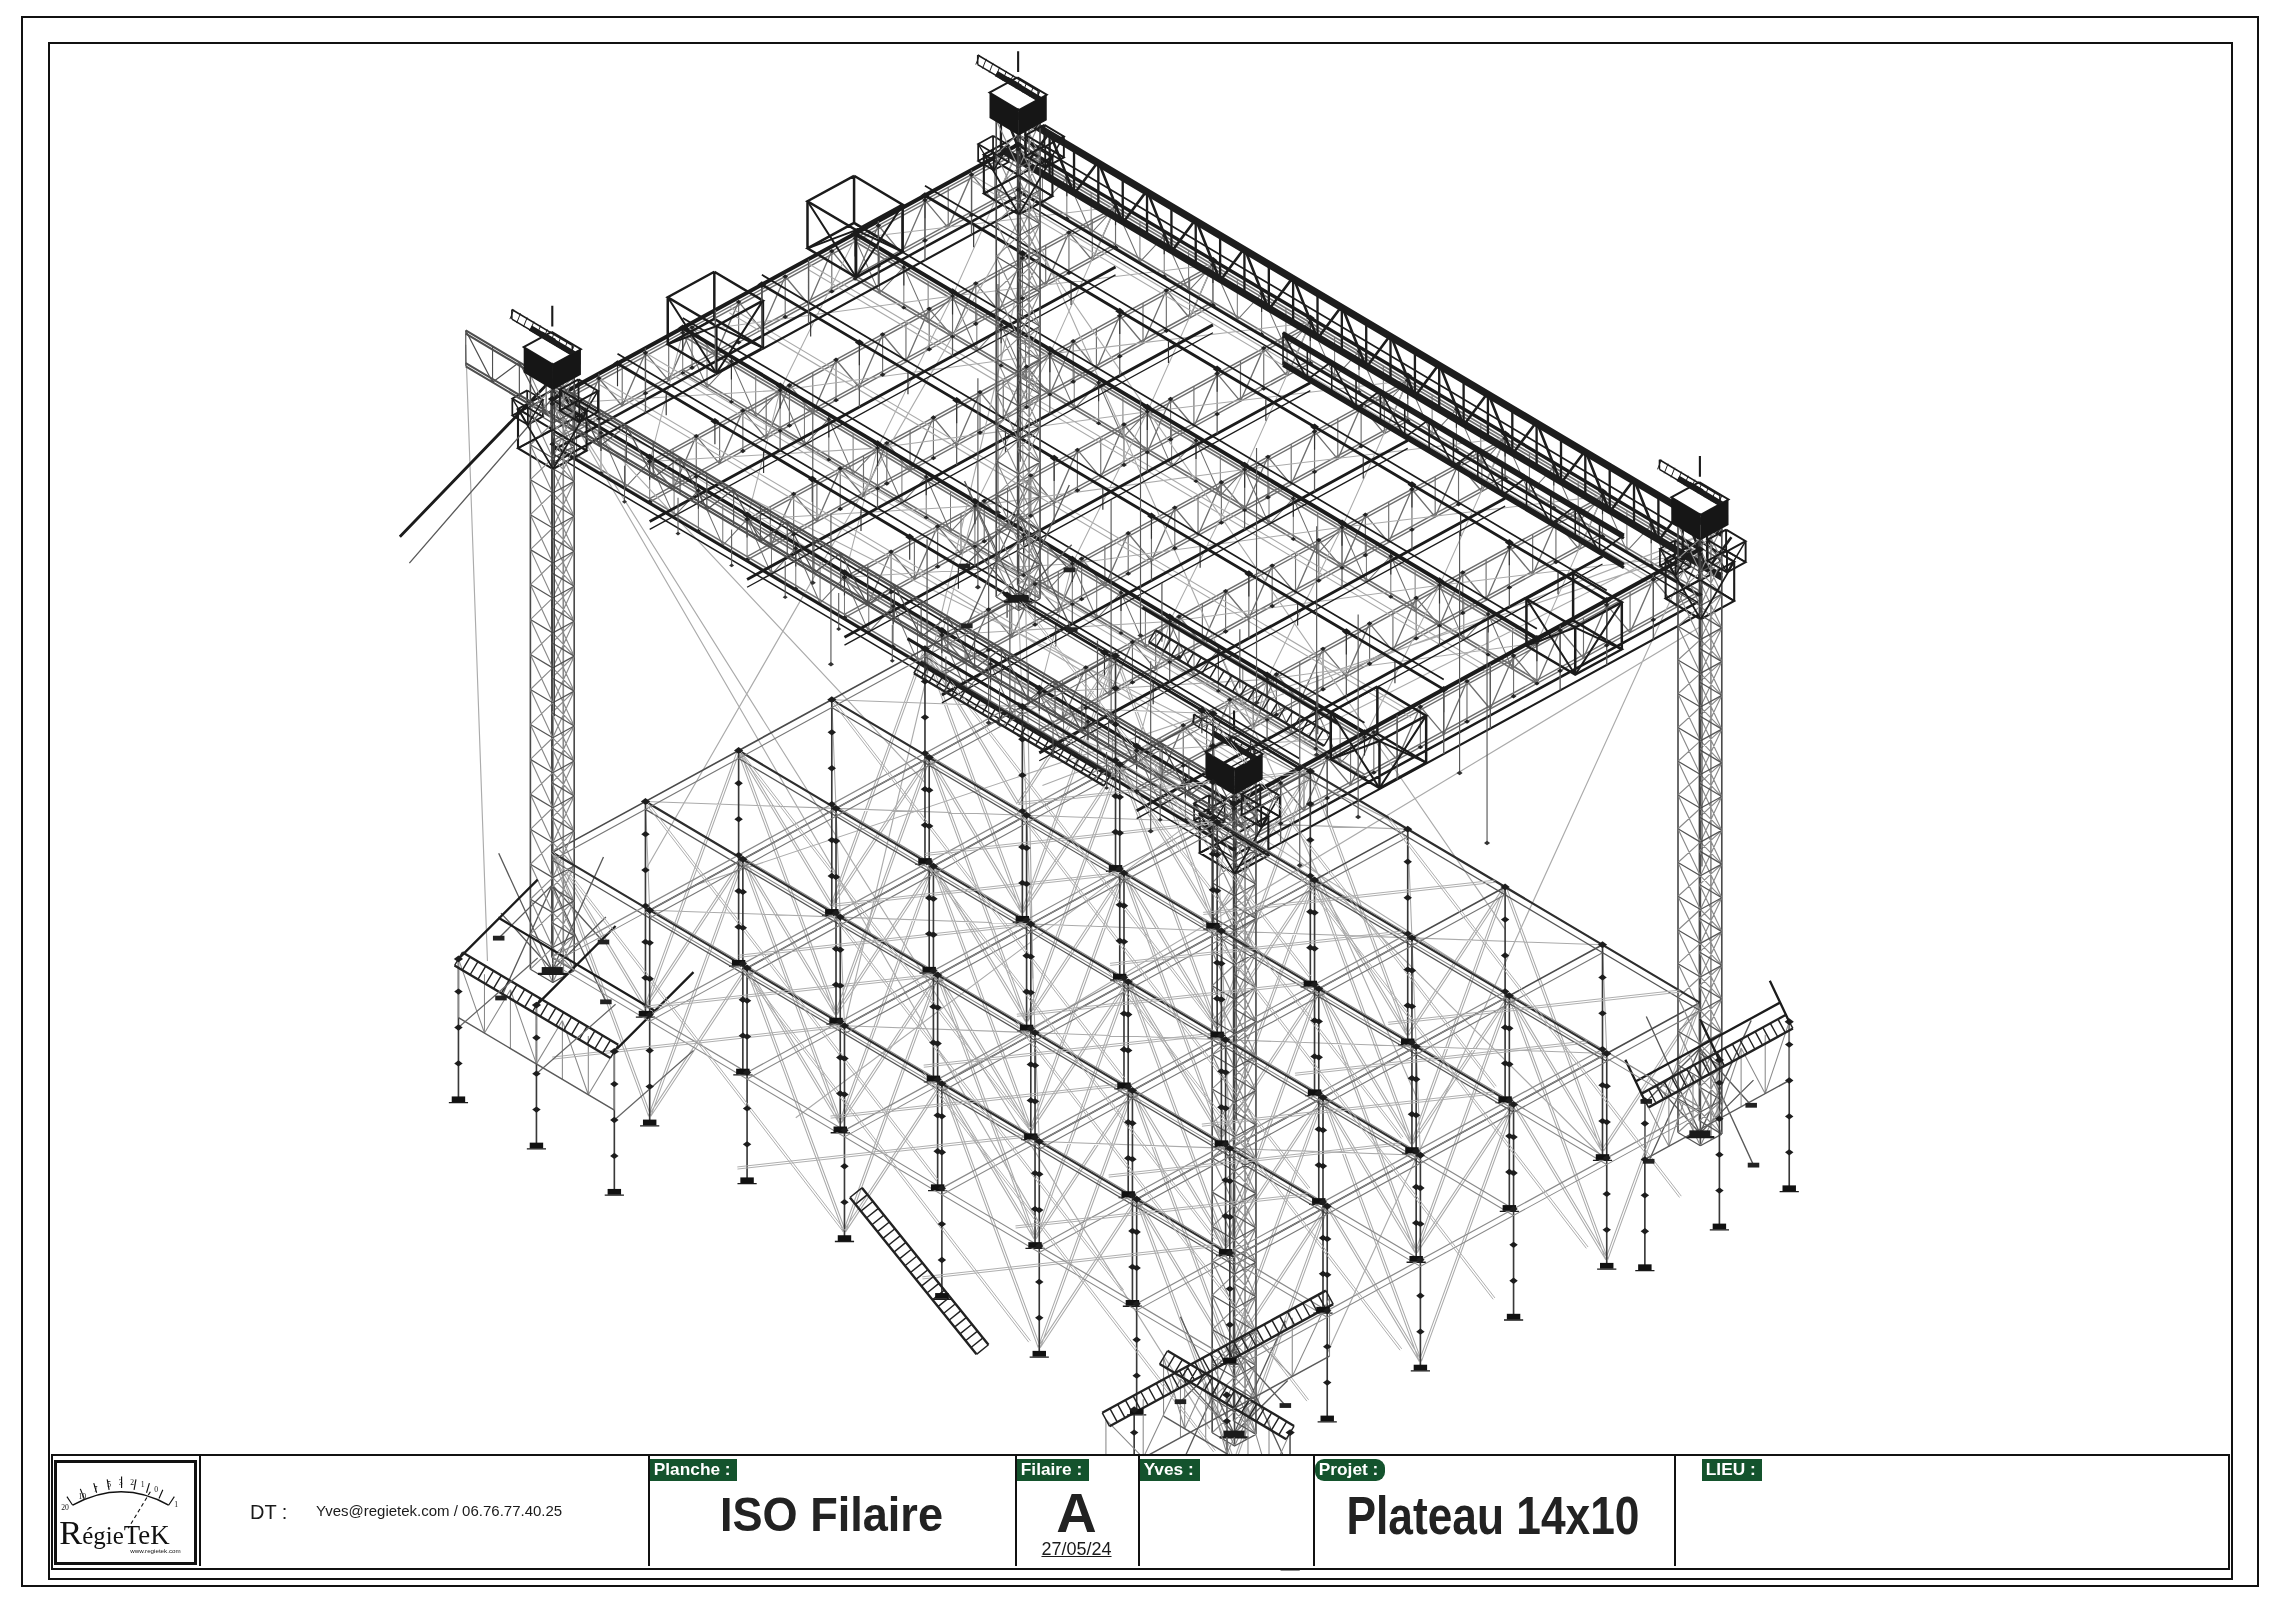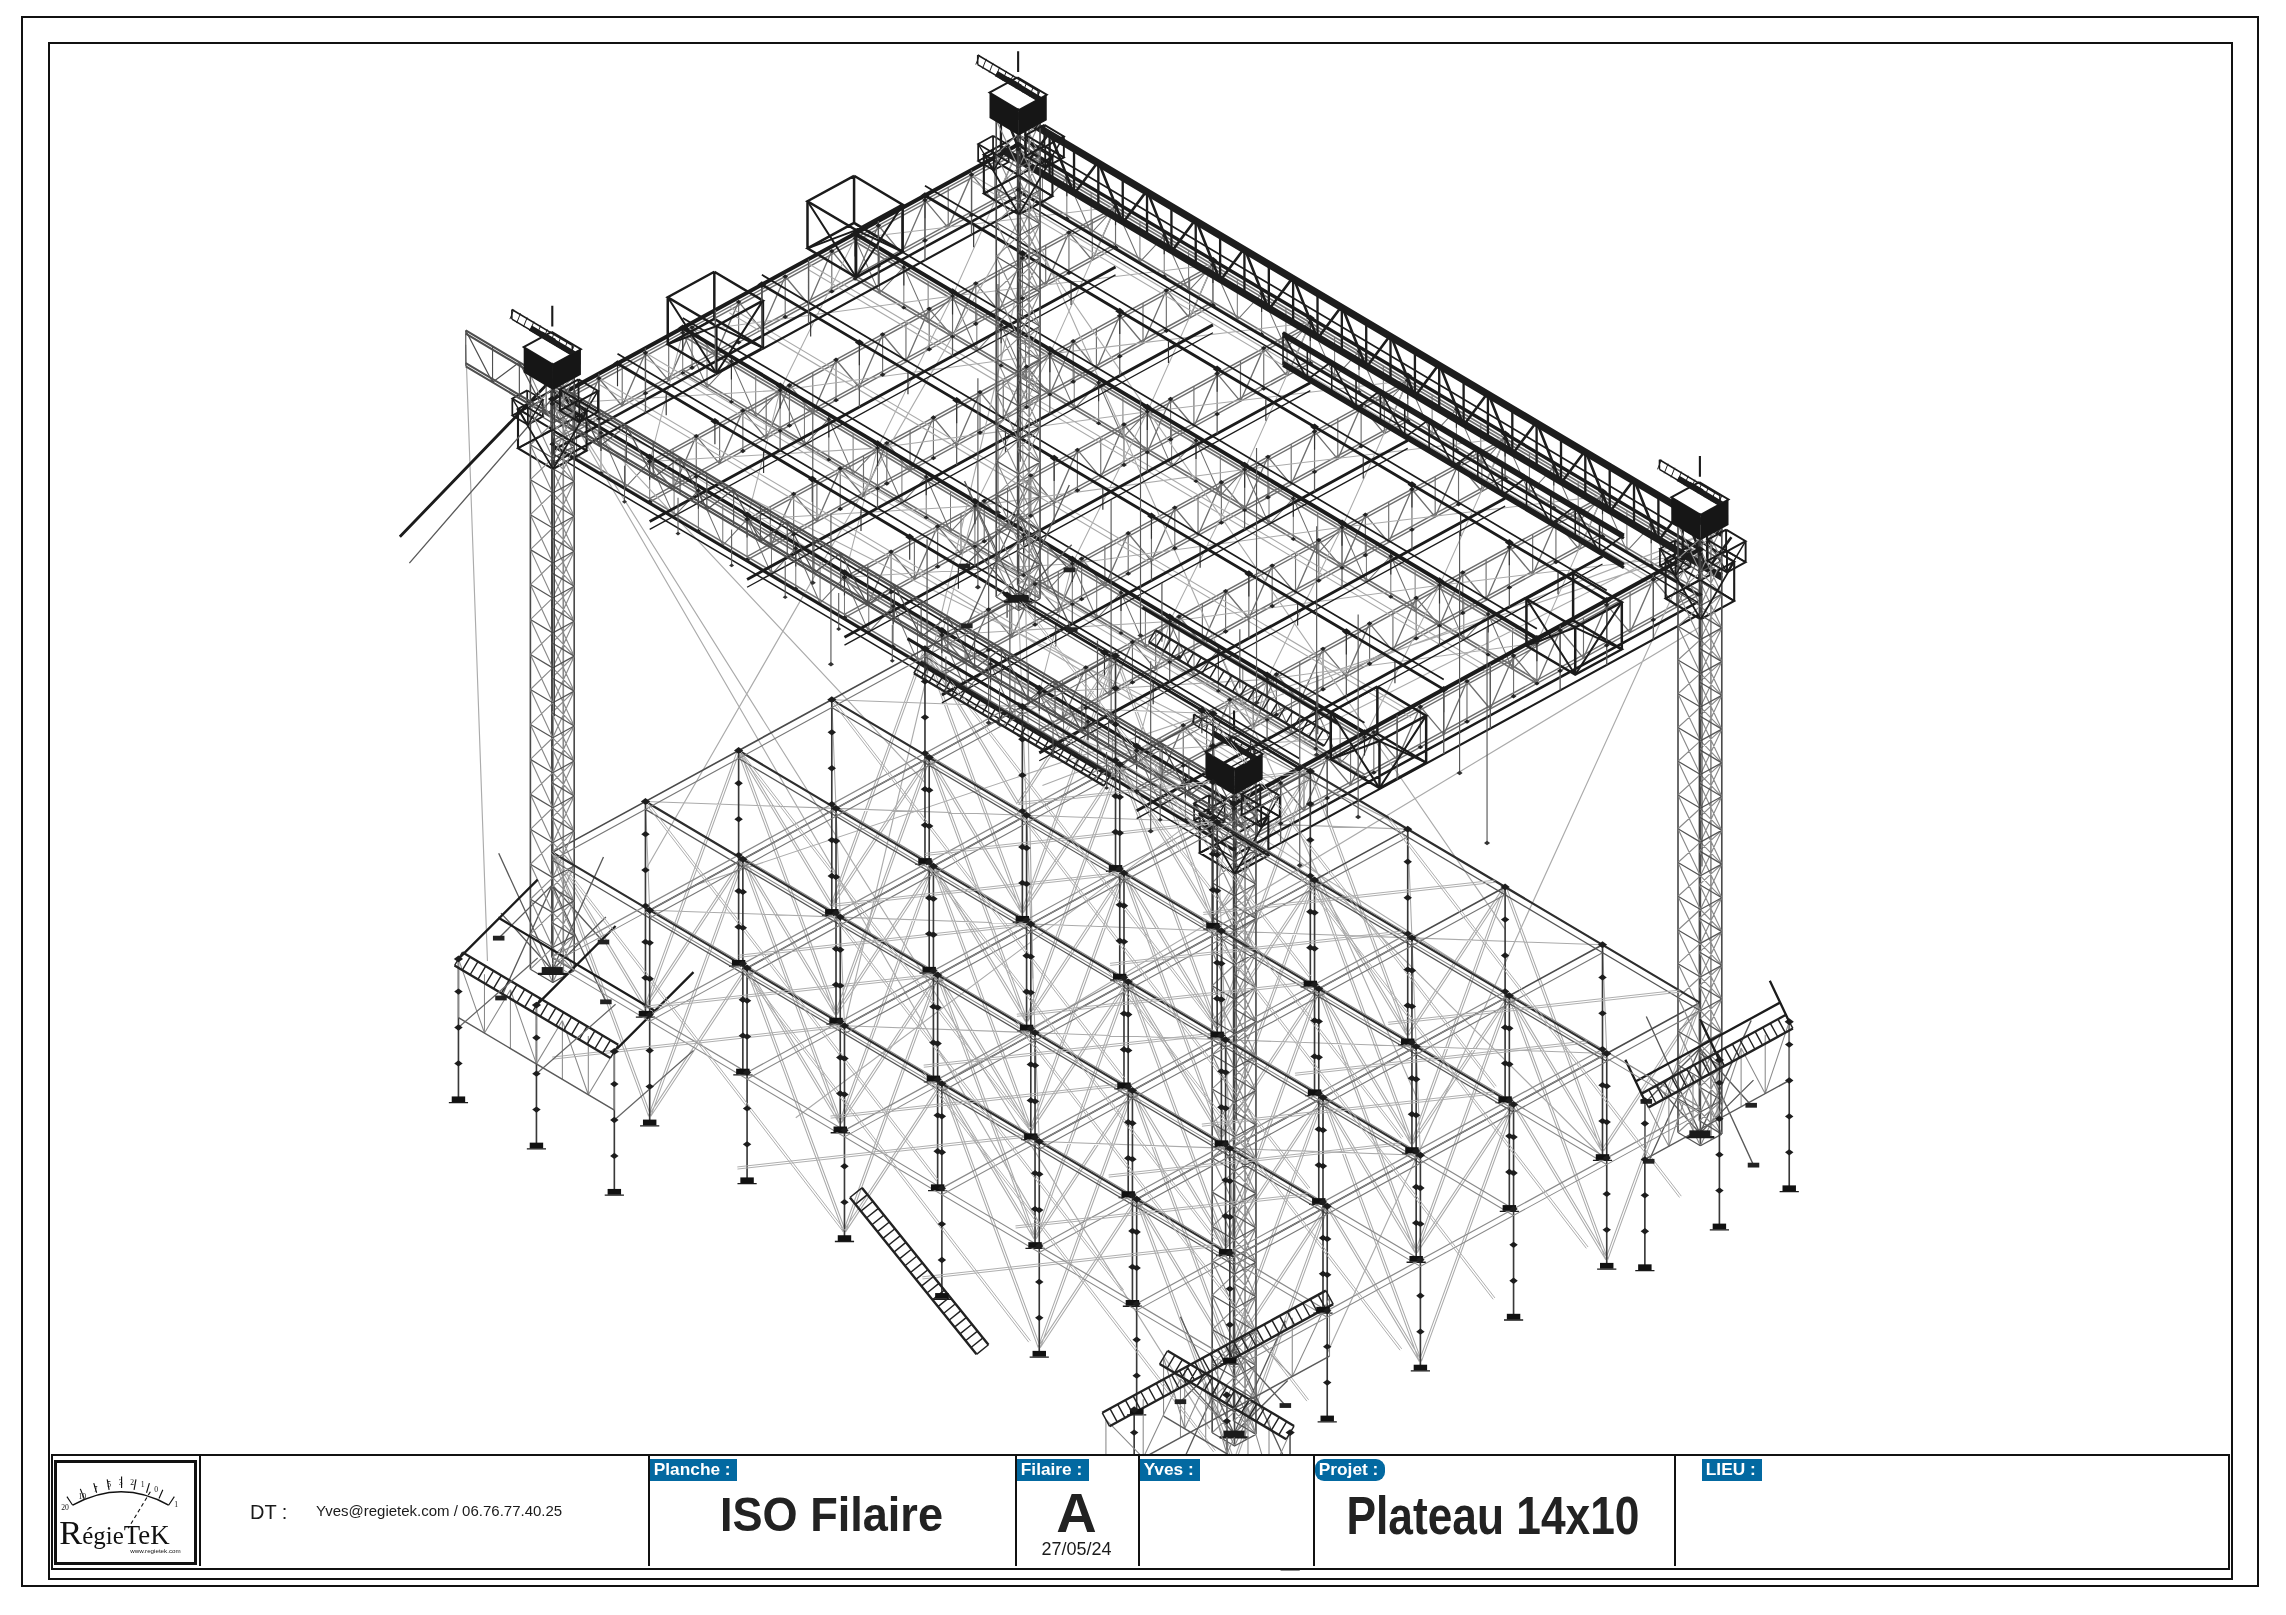--- a/index.html
+++ b/index.html
@@ -1,16 +1,16 @@
 <!DOCTYPE html>
 <html><head><meta charset="utf-8"><style>
 html,body{margin:0;padding:0;background:#fff;width:2286px;height:1616px;
 font-family:"Liberation Sans",sans-serif;}
 .abs{position:absolute;}
-.lbl{position:absolute;background:#0369a1;color:#fff;font-weight:bold;font-size:17.3px;
+.lbl{position:absolute;background:#14532d;color:#fff;font-weight:bold;font-size:17.3px;
 padding:1px 6.7px 1.9px 3.8px;line-height:19px;}
 .big{position:absolute;font-weight:bold;color:#222;text-align:center;white-space:nowrap;}
 </style></head>
 <body>
 <div class="abs" style="left:21px;top:16.3px;width:2234px;height:1567px;border:2.4px solid #111;"></div>
 <div class="abs" style="left:48px;top:42px;width:2181px;height:1534px;border:2.9px solid #111;"></div>
 <div class="abs" style="left:0;top:0;width:2286px;height:1616px;"><svg width="2286" height="1616" viewBox="0 0 2380 1682" fill="none">
 <path stroke="#6f6f6f" stroke-width="1.5" d="M1060.0 155.1 L575.0 420.1 M1060.0 197.2 L575.0 462.2 M1060.0 158.5 L575.0 423.5 M1060.0 193.8 L575.0 458.8 M1161.4 215.3 L676.4 480.3 M1161.4 257.4 L676.4 522.4 M1161.4 218.7 L676.4 483.7 M1161.4 254.0 L676.4 519.0 M1262.8 275.5 L777.8 540.5 M1262.8 317.6 L777.8 582.6 M1262.8 278.9 L777.8 543.9 M1262.8 314.2 L777.8 579.2 M1364.2 335.7 L879.2 600.7 M1364.2 377.8 L879.2 642.8 M1364.2 339.1 L879.2 604.1 M1364.2 374.4 L879.2 639.4 M1465.6 395.9 L980.6 660.9 M1465.6 438.0 L980.6 703.0 M1465.6 399.3 L980.6 664.3 M1465.6 434.6 L980.6 699.6 M1567.0 456.1 L1082.0 721.1 M1567.0 498.2 L1082.0 763.2 M1567.0 459.5 L1082.0 724.5 M1567.0 494.8 L1082.0 759.8 M1668.4 516.3 L1183.4 781.3 M1668.4 558.4 L1183.4 823.4 M1668.4 519.7 L1183.4 784.7 M1668.4 555.0 L1183.4 820.0 M1769.8 576.5 L1284.8 841.5 M1769.8 618.6 L1284.8 883.6 M1769.8 579.9 L1284.8 844.9 M1769.8 615.2 L1284.8 880.2"></path>
 <path stroke="#6f6f6f" stroke-width="1.4" d="M1060.0 155.1 L1035.8 210.5 M1035.8 210.5 L1011.5 181.6 M1011.5 181.6 L987.2 237.0 M987.2 237.0 L963.0 208.1 M963.0 208.1 L938.8 263.5 M938.8 263.5 L914.5 234.6 M914.5 234.6 L890.2 290.0 M890.2 290.0 L866.0 261.1 M866.0 261.1 L841.8 316.5 M841.8 316.5 L817.5 287.6 M817.5 287.6 L793.2 343.0 M793.2 343.0 L769.0 314.1 M769.0 314.1 L744.8 369.5 M744.8 369.5 L720.5 340.6 M720.5 340.6 L696.2 396.0 M696.2 396.0 L672.0 367.1 M672.0 367.1 L647.8 422.5 M647.8 422.5 L623.5 393.6 M623.5 393.6 L599.2 449.0 M599.2 449.0 L575.0 420.1 M1161.4 215.3 L1137.2 270.7 M1137.2 270.7 L1112.9 241.8 M1112.9 241.8 L1088.7 297.2 M1088.7 297.2 L1064.4 268.3 M1064.4 268.3 L1040.2 323.7 M1040.2 323.7 L1015.9 294.8 M1015.9 294.8 L991.7 350.2 M991.7 350.2 L967.4 321.3 M967.4 321.3 L943.2 376.7 M943.2 376.7 L918.9 347.8 M918.9 347.8 L894.7 403.2 M894.7 403.2 L870.4 374.3 M870.4 374.3 L846.2 429.7 M846.2 429.7 L821.9 400.8 M821.9 400.8 L797.7 456.2 M797.7 456.2 L773.4 427.3 M773.4 427.3 L749.2 482.7 M749.2 482.7 L724.9 453.8 M724.9 453.8 L700.7 509.2 M700.7 509.2 L676.4 480.3 M1262.8 275.5 L1238.5 330.9 M1238.5 330.9 L1214.3 302.0 M1214.3 302.0 L1190.0 357.4 M1190.0 357.4 L1165.8 328.5 M1165.8 328.5 L1141.5 383.9 M1141.5 383.9 L1117.3 355.0 M1117.3 355.0 L1093.0 410.4 M1093.0 410.4 L1068.8 381.5 M1068.8 381.5 L1044.5 436.9 M1044.5 436.9 L1020.3 408.0 M1020.3 408.0 L996.0 463.4 M996.0 463.4 L971.8 434.5 M971.8 434.5 L947.5 489.9 M947.5 489.9 L923.3 461.0 M923.3 461.0 L899.0 516.4 M899.0 516.4 L874.8 487.5 M874.8 487.5 L850.5 542.9 M850.5 542.9 L826.3 514.0 M826.3 514.0 L802.0 569.4 M802.0 569.4 L777.8 540.5 M1364.2 335.7 L1340.0 391.1 M1340.0 391.1 L1315.7 362.2 M1315.7 362.2 L1291.5 417.6 M1291.5 417.6 L1267.2 388.7 M1267.2 388.7 L1243.0 444.1 M1243.0 444.1 L1218.7 415.2 M1218.7 415.2 L1194.5 470.6 M1194.5 470.6 L1170.2 441.7 M1170.2 441.7 L1146.0 497.1 M1146.0 497.1 L1121.7 468.2 M1121.7 468.2 L1097.5 523.6 M1097.5 523.6 L1073.2 494.7 M1073.2 494.7 L1049.0 550.1 M1049.0 550.1 L1024.7 521.2 M1024.7 521.2 L1000.5 576.6 M1000.5 576.6 L976.2 547.7 M976.2 547.7 L952.0 603.1 M952.0 603.1 L927.7 574.2 M927.7 574.2 L903.5 629.6 M903.5 629.6 L879.2 600.7 M1465.6 395.9 L1441.3 451.3 M1441.3 451.3 L1417.1 422.4 M1417.1 422.4 L1392.8 477.8 M1392.8 477.8 L1368.6 448.9 M1368.6 448.9 L1344.3 504.3 M1344.3 504.3 L1320.1 475.4 M1320.1 475.4 L1295.8 530.8 M1295.8 530.8 L1271.6 501.9 M1271.6 501.9 L1247.3 557.3 M1247.3 557.3 L1223.1 528.4 M1223.1 528.4 L1198.8 583.8 M1198.8 583.8 L1174.6 554.9 M1174.6 554.9 L1150.3 610.3 M1150.3 610.3 L1126.1 581.4 M1126.1 581.4 L1101.8 636.8 M1101.8 636.8 L1077.6 607.9 M1077.6 607.9 L1053.3 663.3 M1053.3 663.3 L1029.1 634.4 M1029.1 634.4 L1004.8 689.8 M1004.8 689.8 L980.6 660.9 M1567.0 456.1 L1542.8 511.5 M1542.8 511.5 L1518.5 482.6 M1518.5 482.6 L1494.2 538.0 M1494.2 538.0 L1470.0 509.1 M1470.0 509.1 L1445.8 564.5 M1445.8 564.5 L1421.5 535.6 M1421.5 535.6 L1397.2 591.0 M1397.2 591.0 L1373.0 562.1 M1373.0 562.1 L1348.8 617.5 M1348.8 617.5 L1324.5 588.6 M1324.5 588.6 L1300.2 644.0 M1300.2 644.0 L1276.0 615.1 M1276.0 615.1 L1251.8 670.5 M1251.8 670.5 L1227.5 641.6 M1227.5 641.6 L1203.2 697.0 M1203.2 697.0 L1179.0 668.1 M1179.0 668.1 L1154.8 723.5 M1154.8 723.5 L1130.5 694.6 M1130.5 694.6 L1106.2 750.0 M1106.2 750.0 L1082.0 721.1 M1668.4 516.3 L1644.2 571.7 M1644.2 571.7 L1619.9 542.8 M1619.9 542.8 L1595.7 598.2 M1595.7 598.2 L1571.4 569.3 M1571.4 569.3 L1547.2 624.7 M1547.2 624.7 L1522.9 595.8 M1522.9 595.8 L1498.7 651.2 M1498.7 651.2 L1474.4 622.3 M1474.4 622.3 L1450.2 677.7 M1450.2 677.7 L1425.9 648.8 M1425.9 648.8 L1401.7 704.2 M1401.7 704.2 L1377.4 675.3 M1377.4 675.3 L1353.2 730.7 M1353.2 730.7 L1328.9 701.8 M1328.9 701.8 L1304.7 757.2 M1304.7 757.2 L1280.4 728.3 M1280.4 728.3 L1256.2 783.7 M1256.2 783.7 L1231.9 754.8 M1231.9 754.8 L1207.7 810.2 M1207.7 810.2 L1183.4 781.3 M1769.8 576.5 L1745.6 631.9 M1745.6 631.9 L1721.3 603.0 M1721.3 603.0 L1697.1 658.4 M1697.1 658.4 L1672.8 629.5 M1672.8 629.5 L1648.6 684.9 M1648.6 684.9 L1624.3 656.0 M1624.3 656.0 L1600.1 711.4 M1600.1 711.4 L1575.8 682.5 M1575.8 682.5 L1551.6 737.9 M1551.6 737.9 L1527.3 709.0 M1527.3 709.0 L1503.1 764.4 M1503.1 764.4 L1478.8 735.5 M1478.8 735.5 L1454.6 790.9 M1454.6 790.9 L1430.3 762.0 M1430.3 762.0 L1406.1 817.4 M1406.1 817.4 L1381.8 788.5 M1381.8 788.5 L1357.6 843.9 M1357.6 843.9 L1333.3 815.0 M1333.3 815.0 L1309.1 870.4 M1309.1 870.4 L1284.8 841.5"></path>
 <path stroke="#6f6f6f" stroke-width="1.2" d="M1060.0 155.1 L1060.0 197.2 M1035.8 168.3 L1035.8 210.5 M1011.5 181.6 L1011.5 223.7 M987.2 194.8 L987.2 237.0 M963.0 208.1 L963.0 250.2 M938.8 221.3 L938.8 263.5 M914.5 234.6 L914.5 276.7 M890.2 247.8 L890.2 290.0 M866.0 261.1 L866.0 303.2 M841.8 274.3 L841.8 316.5 M817.5 287.6 L817.5 329.7 M793.2 300.8 L793.2 343.0 M769.0 314.1 L769.0 356.2 M744.8 327.3 L744.8 369.5 M720.5 340.6 L720.5 382.7 M696.2 353.8 L696.2 396.0 M672.0 367.1 L672.0 409.2 M647.8 380.3 L647.8 422.5 M623.5 393.6 L623.5 435.7 M599.2 406.8 L599.2 449.0 M1161.4 215.3 L1161.4 257.4 M1137.2 228.5 L1137.2 270.7 M1112.9 241.8 L1112.9 283.9 M1088.7 255.0 L1088.7 297.2 M1064.4 268.3 L1064.4 310.4 M1040.2 281.5 L1040.2 323.7 M1015.9 294.8 L1015.9 336.9 M991.7 308.0 L991.7 350.2 M967.4 321.3 L967.4 363.4 M943.2 334.5 L943.2 376.7 M918.9 347.8 L918.9 389.9 M894.7 361.0 L894.7 403.2 M870.4 374.3 L870.4 416.4 M846.2 387.5 L846.2 429.7 M821.9 400.8 L821.9 442.9 M797.7 414.0 L797.7 456.2 M773.4 427.3 L773.4 469.4 M749.2 440.5 L749.2 482.7 M724.9 453.8 L724.9 495.9 M700.7 467.0 L700.7 509.2 M1262.8 275.5 L1262.8 317.6 M1238.5 288.7 L1238.5 330.9 M1214.3 302.0 L1214.3 344.1 M1190.0 315.2 L1190.0 357.4 M1165.8 328.5 L1165.8 370.6 M1141.5 341.7 L1141.5 383.9 M1117.3 355.0 L1117.3 397.1 M1093.0 368.2 L1093.0 410.4 M1068.8 381.5 L1068.8 423.6 M1044.5 394.7 L1044.5 436.9 M1020.3 408.0 L1020.3 450.1 M996.0 421.2 L996.0 463.4 M971.8 434.5 L971.8 476.6 M947.5 447.7 L947.5 489.9 M923.3 461.0 L923.3 503.1 M899.0 474.2 L899.0 516.4 M874.8 487.5 L874.8 529.6 M850.5 500.7 L850.5 542.9 M826.3 514.0 L826.3 556.1 M802.0 527.2 L802.0 569.4 M1364.2 335.7 L1364.2 377.8 M1340.0 348.9 L1340.0 391.1 M1315.7 362.2 L1315.7 404.3 M1291.5 375.4 L1291.5 417.6 M1267.2 388.7 L1267.2 430.8 M1243.0 401.9 L1243.0 444.1 M1218.7 415.2 L1218.7 457.3 M1194.5 428.4 L1194.5 470.6 M1170.2 441.7 L1170.2 483.8 M1146.0 454.9 L1146.0 497.1 M1121.7 468.2 L1121.7 510.3 M1097.5 481.4 L1097.5 523.6 M1073.2 494.7 L1073.2 536.8 M1049.0 507.9 L1049.0 550.1 M1024.7 521.2 L1024.7 563.3 M1000.5 534.4 L1000.5 576.6 M976.2 547.7 L976.2 589.8 M952.0 560.9 L952.0 603.1 M927.7 574.2 L927.7 616.3 M903.5 587.4 L903.5 629.6 M1465.6 395.9 L1465.6 438.0 M1441.3 409.1 L1441.3 451.3 M1417.1 422.4 L1417.1 464.5 M1392.8 435.6 L1392.8 477.8 M1368.6 448.9 L1368.6 491.0 M1344.3 462.1 L1344.3 504.3 M1320.1 475.4 L1320.1 517.5 M1295.8 488.6 L1295.8 530.8 M1271.6 501.9 L1271.6 544.0 M1247.3 515.1 L1247.3 557.3 M1223.1 528.4 L1223.1 570.5 M1198.8 541.6 L1198.8 583.8 M1174.6 554.9 L1174.6 597.0 M1150.3 568.1 L1150.3 610.3 M1126.1 581.4 L1126.1 623.5 M1101.8 594.6 L1101.8 636.8 M1077.6 607.9 L1077.6 650.0 M1053.3 621.1 L1053.3 663.3 M1029.1 634.4 L1029.1 676.5 M1004.8 647.6 L1004.8 689.8 M1567.0 456.1 L1567.0 498.2 M1542.8 469.3 L1542.8 511.5 M1518.5 482.6 L1518.5 524.7 M1494.2 495.8 L1494.2 538.0 M1470.0 509.1 L1470.0 551.2 M1445.8 522.3 L1445.8 564.5 M1421.5 535.6 L1421.5 577.7 M1397.2 548.8 L1397.2 591.0 M1373.0 562.1 L1373.0 604.2 M1348.8 575.3 L1348.8 617.5 M1324.5 588.6 L1324.5 630.7 M1300.2 601.8 L1300.2 644.0 M1276.0 615.1 L1276.0 657.2 M1251.8 628.3 L1251.8 670.5 M1227.5 641.6 L1227.5 683.7 M1203.2 654.8 L1203.2 697.0 M1179.0 668.1 L1179.0 710.2 M1154.8 681.3 L1154.8 723.5 M1130.5 694.6 L1130.5 736.7 M1106.2 707.8 L1106.2 750.0 M1668.4 516.3 L1668.4 558.4 M1644.2 529.5 L1644.2 571.7 M1619.9 542.8 L1619.9 584.9 M1595.7 556.0 L1595.7 598.2 M1571.4 569.3 L1571.4 611.4 M1547.2 582.5 L1547.2 624.7 M1522.9 595.8 L1522.9 637.9 M1498.7 609.0 L1498.7 651.2 M1474.4 622.3 L1474.4 664.4 M1450.2 635.5 L1450.2 677.7 M1425.9 648.8 L1425.9 690.9 M1401.7 662.0 L1401.7 704.2 M1377.4 675.3 L1377.4 717.4 M1353.2 688.5 L1353.2 730.7 M1328.9 701.8 L1328.9 743.9 M1304.7 715.0 L1304.7 757.2 M1280.4 728.3 L1280.4 770.4 M1256.2 741.5 L1256.2 783.7 M1231.9 754.8 L1231.9 796.9 M1207.7 768.0 L1207.7 810.2 M1769.8 576.5 L1769.8 618.6 M1745.6 589.7 L1745.6 631.9 M1721.3 603.0 L1721.3 645.1 M1697.1 616.2 L1697.1 658.4 M1672.8 629.5 L1672.8 671.6 M1648.6 642.7 L1648.6 684.9 M1624.3 656.0 L1624.3 698.1 M1600.1 669.2 L1600.1 711.4 M1575.8 682.5 L1575.8 724.6 M1551.6 695.7 L1551.6 737.9 M1527.3 709.0 L1527.3 751.1 M1503.1 722.2 L1503.1 764.4 M1478.8 735.5 L1478.8 777.6 M1454.6 748.7 L1454.6 790.9 M1430.3 762.0 L1430.3 804.1 M1406.1 775.2 L1406.1 817.4 M1381.8 788.5 L1381.8 830.6 M1357.6 801.7 L1357.6 843.9 M1333.3 815.0 L1333.3 857.1 M1309.1 828.2 L1309.1 870.4"></path>
@@ -836,21 +836,21 @@
 <div class="abs" style="left:1674px;top:1456px;width:0;height:110px;border-left:2.4px solid #111;"></div>
 <div class="lbl" style="left:650px;top:1459px;">Planche :</div>
 <div class="lbl" style="left:1017px;top:1459px;">Filaire :</div>
 <div class="lbl" style="left:1140px;top:1459px;">Yves :</div>
 <div class="lbl" style="left:1315px;top:1459px;border-radius:9px;">Projet :</div>
 <div class="lbl" style="left:1675px;top:1459px;margin-left:27px;">LIEU :</div>
 <div class="abs" style="left:223px;top:1501px;font-size:20px;color:#1a1a1a;margin-left:27px;">DT :</div>
 <div class="abs" style="left:316px;top:1502px;font-size:15px;color:#1a1a1a;">Yves@regietek.com / 06.76.77.40.25</div>
 <div class="big" style="left:648px;width:367px;top:1486px;font-size:49px;transform:scaleX(0.92);">ISO Filaire</div>
 <div class="big" style="left:1015px;width:123px;top:1480px;font-size:56px;">A</div>
-<div class="abs" style="left:1015px;width:123px;top:1539px;font-size:18px;color:#1a1a1a;text-align:center;">27/05/24</div>
+<div class="abs" style="left:1015px;width:123px;top:1539px;font-size:18px;color:#1a1a1a;text-align:center;text-decoration:underline;">27/05/24</div>
 <div class="big" style="left:1313px;width:360px;top:1484px;font-size:54px;transform:scaleX(0.82);">Plateau 14x10</div>
 
 <div class="abs" style="left:57px;top:1463px;width:133px;height:94px;">
 <svg width="133" height="94" viewBox="0 0 138 98">
 <g stroke="#111" fill="none" stroke-width="1.5">
 <path d="M16 44 Q 67 16 116 44"></path>
 </g>
 <g stroke="#111" stroke-width="1.2">
 <path d="M16 44 L10 35 M28 37 L24 27 M41 31 L38 21 M54 28 L52 17 M67 26 L67 14 M80 28 L82 17 M93 31 L96 21 M106 37 L110 28 M116 44 L122 35"></path>
 <path d="M97 30 L74 68" stroke-dasharray="4 3"></path>

